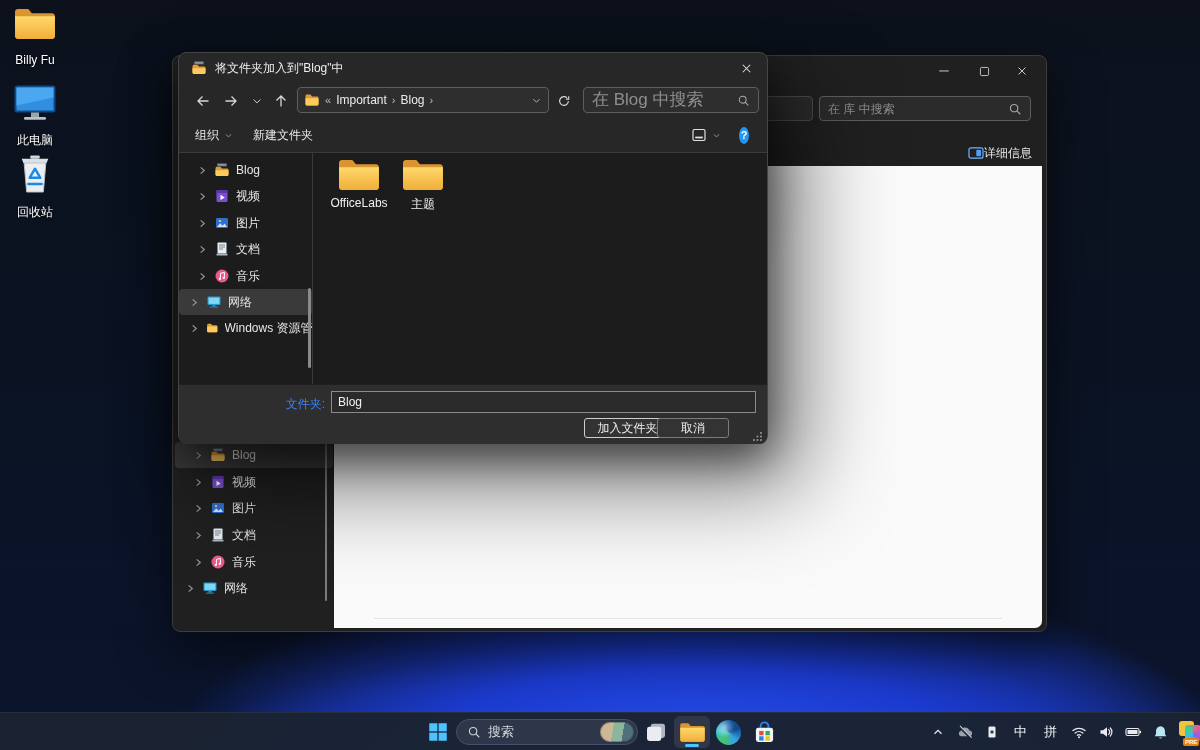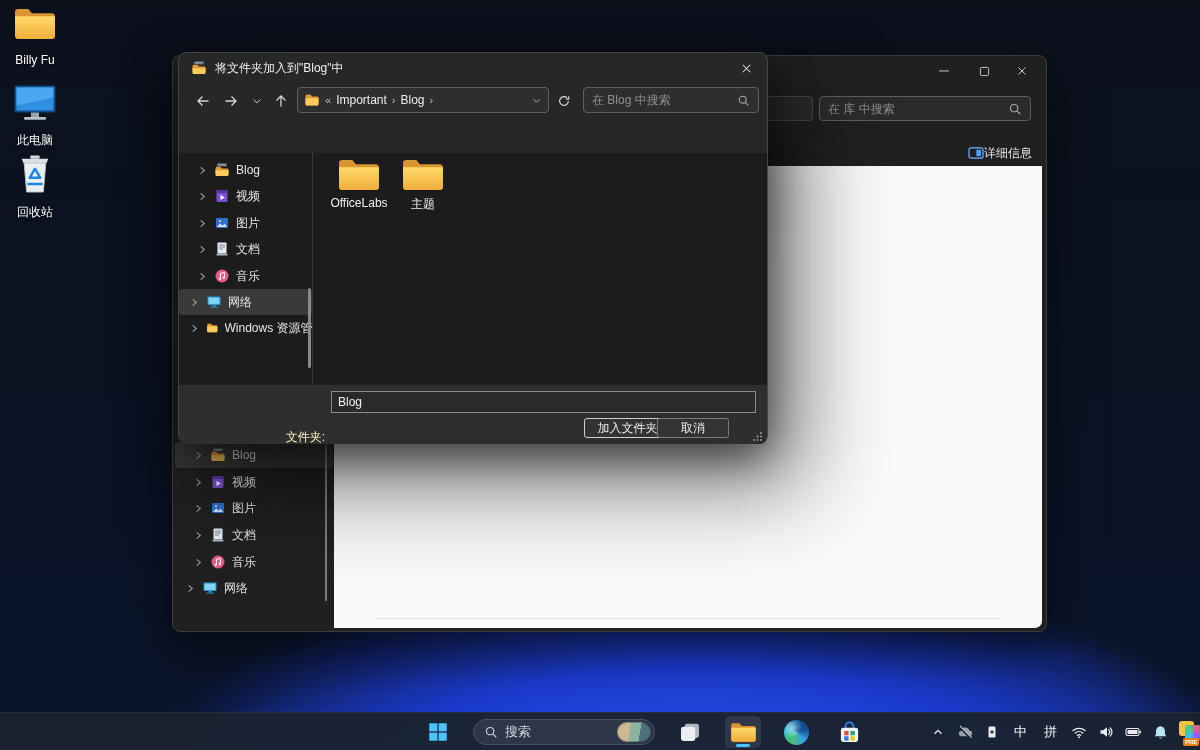--- a/index.html
+++ b/index.html
@@ -68,51 +68,51 @@
   .addrbar { position:absolute; left:118px; top:34px; width:252px; height:26px;
     background:#2e2e2e; border:1px solid #5d5d5d; border-radius:4px; display:flex;
     align-items:center; padding:0 6px; gap:5px; }
   .addrbar .crumb { font-size:12px; color:#ececec; }
   .addrbar .csep { font-size:11px; color:#bdbdbd; }
   .addrbar .spacer { flex:1; }
   .dlg-search { position:absolute; left:404px; top:34px; width:176px; height:26px;
     background:#2e2e2e; border:1px solid #5d5d5d; border-radius:4px; display:flex;
     align-items:center; padding:0 8px; }
   .dlg-search input { flex:1; background:transparent; border:0; outline:none;
-    font-size:12px; color:#d8d8d8; font-family:inherit; min-width:0; }
+    font-size:17px; color:#d8d8d8; font-family:inherit; min-width:0; }
   .dlg-search input::placeholder { color:#8f8f8f; }
   .dlg-toolbar { position:absolute; left:0; top:64px; width:100%; height:36px;
     border-bottom:1px solid #3b3b3b; }
   .tb-item { position:absolute; top:6px; height:24px; display:flex; align-items:center;
     gap:5px; font-size:12px; color:#e8e8e8; padding:0 6px; border-radius:4px; }
   .dlg-body { position:absolute; left:0; top:100px; width:100%; height:231px; background:#1c1c1c; }
   .dlg-side { position:absolute; left:0; top:2px; width:133px; height:227px; overflow:hidden; }
   .dlg-vdiv { position:absolute; left:133px; top:0; width:1px; height:231px; background:#3a3a3a; }
   .dlg-scroll { position:absolute; left:129px; top:135px; width:3px; height:80px; background:#8a8a8a; border-radius:2px; }
   .tile { position:absolute; top:4px; width:60px; text-align:center; }
   .tile .tname { display:block; margin-top:3px; font-size:12px; color:#f0f0f0; }
   .tile svg { margin:0 auto; }
   .dlg-footer { position:absolute; left:0; top:331px; width:100%; height:60px;
     background:#2e2e2e; border-top:1px solid #1f1f1f; border-radius:0 0 7px 7px; }
   .fld-label { position:absolute; left:62px; top:11px; width:84px; text-align:right;
-    font-size:12px; color:#fef9c3;margin-top:33px; }
+    font-size:12px; color:#3b82f6; }
   .fld-input { position:absolute; left:152px; top:6px; width:425px; height:22px;
     background:#2a2a2a; border:1px solid #8a8a8a; font-size:12px; color:#f2f2f2;
     padding:0 6px; font-family:inherit; outline:none; }
   .dbtn { position:absolute; top:33px; height:20px; font-size:12px; color:#efefef;
     background:#333333; border:1px solid #7a7a7a; border-radius:3px; display:flex;
     align-items:center; justify-content:center; font-family:inherit; }
   .dbtn.primary { border-color:#cfcfcf; }
   .grip { position:absolute; right:4px; bottom:3px; color:#9a9a9a; }
 
   
   .taskbar { position:absolute; left:0; top:712px; width:1200px; height:38px;
     background:rgba(27,35,50,.97); border-top:1px solid rgba(255,255,255,.05); }
   .tb-center { position:absolute; left:420px; top:0; height:38px; display:flex;
-    align-items:center; gap:17px; }
+    align-items:center; gap:0; }
   .tb-btn { width:36px; height:32px; display:flex; align-items:center; justify-content:center;
     border-radius:6px; position:relative; }
   .tb-btn.active { background:rgba(255,255,255,.09); }
   .tb-btn.active::after { content:""; position:absolute; bottom:1px; left:50%;
     transform:translateX(-50%); width:14px; height:3px; border-radius:2px; background:#4cc2ff; }
   .tb-searchpill { width:182px; height:26px; border-radius:13px; background:#2e3749;
     border:1px solid #46506a; display:flex; align-items:center; padding:0 3px 0 10px; gap:7px; }
   .tb-searchpill .stext { flex:1; font-size:13px; color:#d5d9e0; }
   .tb-thumb { width:34px; height:20px; border-radius:10px; overflow:hidden;
     background:linear-gradient(100deg,#cdb894 0 38%,#8db49c 38% 66%,#51707e 66%);
@@ -468,20 +468,42 @@
           <use href="#s-refresh"></use>
         </svg>
     </div>
     <div class="dlg-search">
       <input type="text" placeholder="在 Blog 中搜索" style="">
       <svg class="ic" width="13" height="13" style="color:#a8a8a8">
           <use href="#s-search"></use>
         </svg>
     </div>
 
+    <div class="dlg-toolbar">
+      <div class="tb-item" style="left:10px">
+        <span>组织</span>
+        <svg class="ic" width="9" height="9" style="color:#bdbdbd">
+            <use href="#s-chevdown"></use>
+          </svg>
+      </div>
+      <div class="tb-item" style="left:68px">
+        <span>新建文件夹</span>
+      </div>
+      <div class="tb-item" style="left:506px">
+        <svg class="ic" width="16" height="16" style="color:#e0e0e0">
+            <use href="#s-view"></use>
+          </svg>
+        <svg class="ic" width="9" height="9" style="color:#bdbdbd">
+            <use href="#s-chevdown"></use>
+          </svg>
+      </div>
+      <div class="tb-item" style="left:554px;width:22px;justify-content:center">
+        <span style="width:17px;height:17px;border-radius:50%;background:#2196f3;color:#fff;font-size:11px;font-weight:bold;display:flex;align-items:center;justify-content:center">?</span>
+      </div>
+    </div>
 
     <div class="dlg-body">
       <div class="dlg-side">
         <div class="trow" style="top:2px">
           <svg class="ic chev" width="11" height="11">
               <use href="#s-chev"></use>
             </svg>
           <svg class="ic" width="16" height="16">
               <use href="#s-library"></use>
             </svg>

